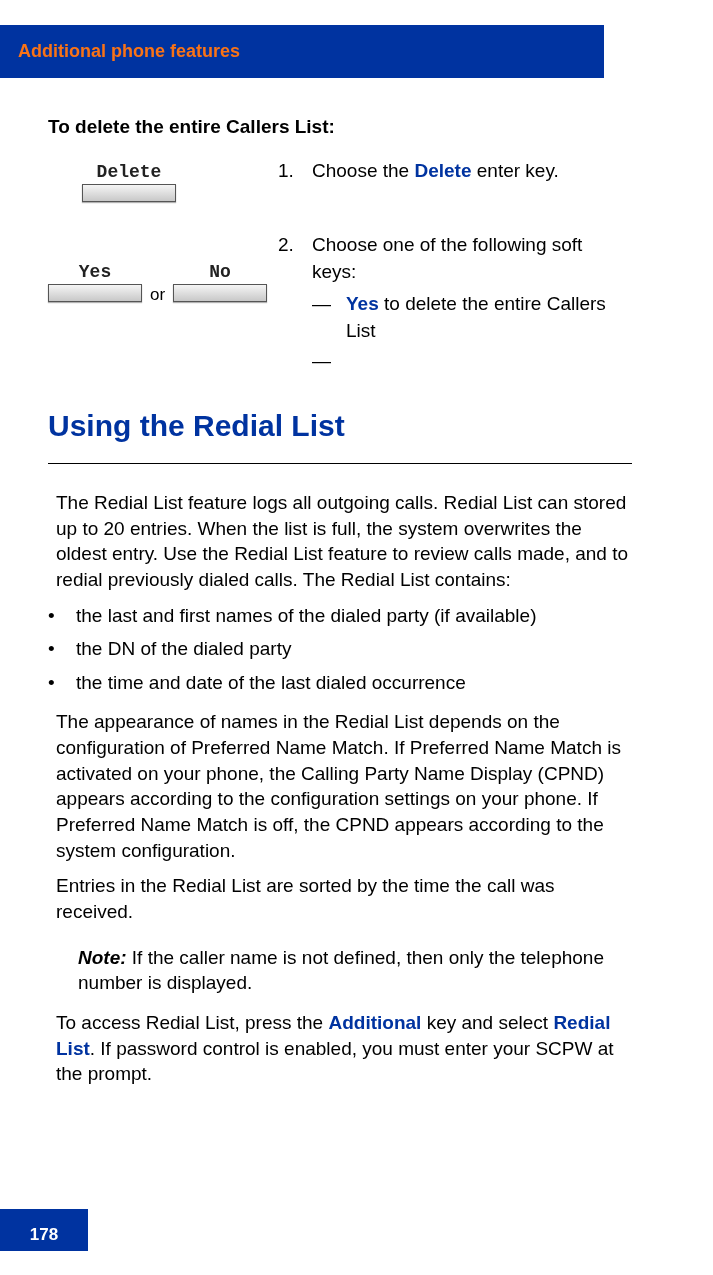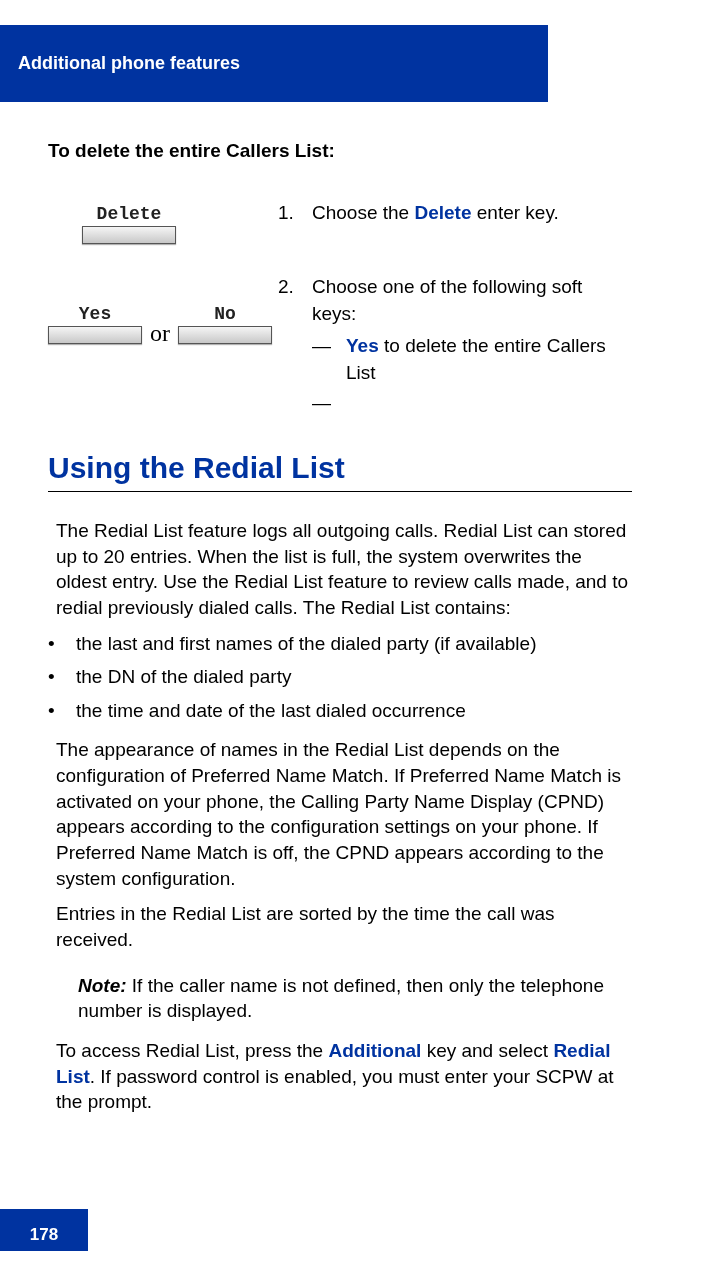--- a/index.html
+++ b/index.html
@@ -8,38 +8,38 @@
       padding: 0;
       font-family: Arial, Helvetica, sans-serif;
       background: #fff;
       width: 713px;
       height: 1275px;
       position: relative;
       overflow: hidden;
     }
     .header-bar {
       background: #0033a0;
-      color: #ffffff;
+      color: #f97316;
       font-weight: bold;
       font-size: 18px;
-      padding: 28px 18px;
-      width: 548px;
+      padding: 16px 18px;
+      width: 604px;
       box-sizing: border-box;
       margin-top: 25px;
     }
     .content {
       padding: 0 48px;
       box-sizing: border-box;
       width: 680px;
     }
     .instr-title {
       font-weight: bold;
       font-size: 19px;
       margin-top: 38px;
-      margin-bottom: 38px;
+      margin-bottom: 20px;
     }
     .step-row {
       display: flex;
       align-items: flex-start;
       margin-bottom: 30px;
     }
     .key-col {
       width: 230px;
       flex-shrink: 0;
       display: flex;
@@ -66,25 +66,24 @@
       color: #222;
     }
     .softkey-swatch {
       width: 92px;
       height: 16px;
       background: linear-gradient(to bottom, #f5f5f5, #c8c8c8);
       border: 1px solid #555;
       box-shadow: 0 1px 1px rgba(0,0,0,0.3);
     }
     .or-text {
-      font-size: 24px;
+      font-size: 17px;
       padding: 0 2px;
       position: relative;
       top: 3px;
-      font-family: Liberation Serif, serif;
     }
     .step-text {
       flex: 1;
       font-size: 19px;
       line-height: 1.4;
     }
     .step-num-row {
       display: flex;
       gap: 14px;
     }
@@ -107,21 +106,21 @@
     }
     .highlight {
       color: #0033a0;
       font-weight: bold;
     }
     h2.section-title {
       color: #0033a0;
       font-weight: bold;
       font-size: 30px;
       border-bottom: 1.5px solid #000;
-      padding-bottom: 6px;
+      padding-bottom: 20px;
       margin-top: 34px;
       margin-bottom: 26px;
     }
     p.body {
       font-size: 19px;
       line-height: 1.35;
       margin: 0 0 10px 8px;
     }
     ul.bullets {
       list-style: none;

